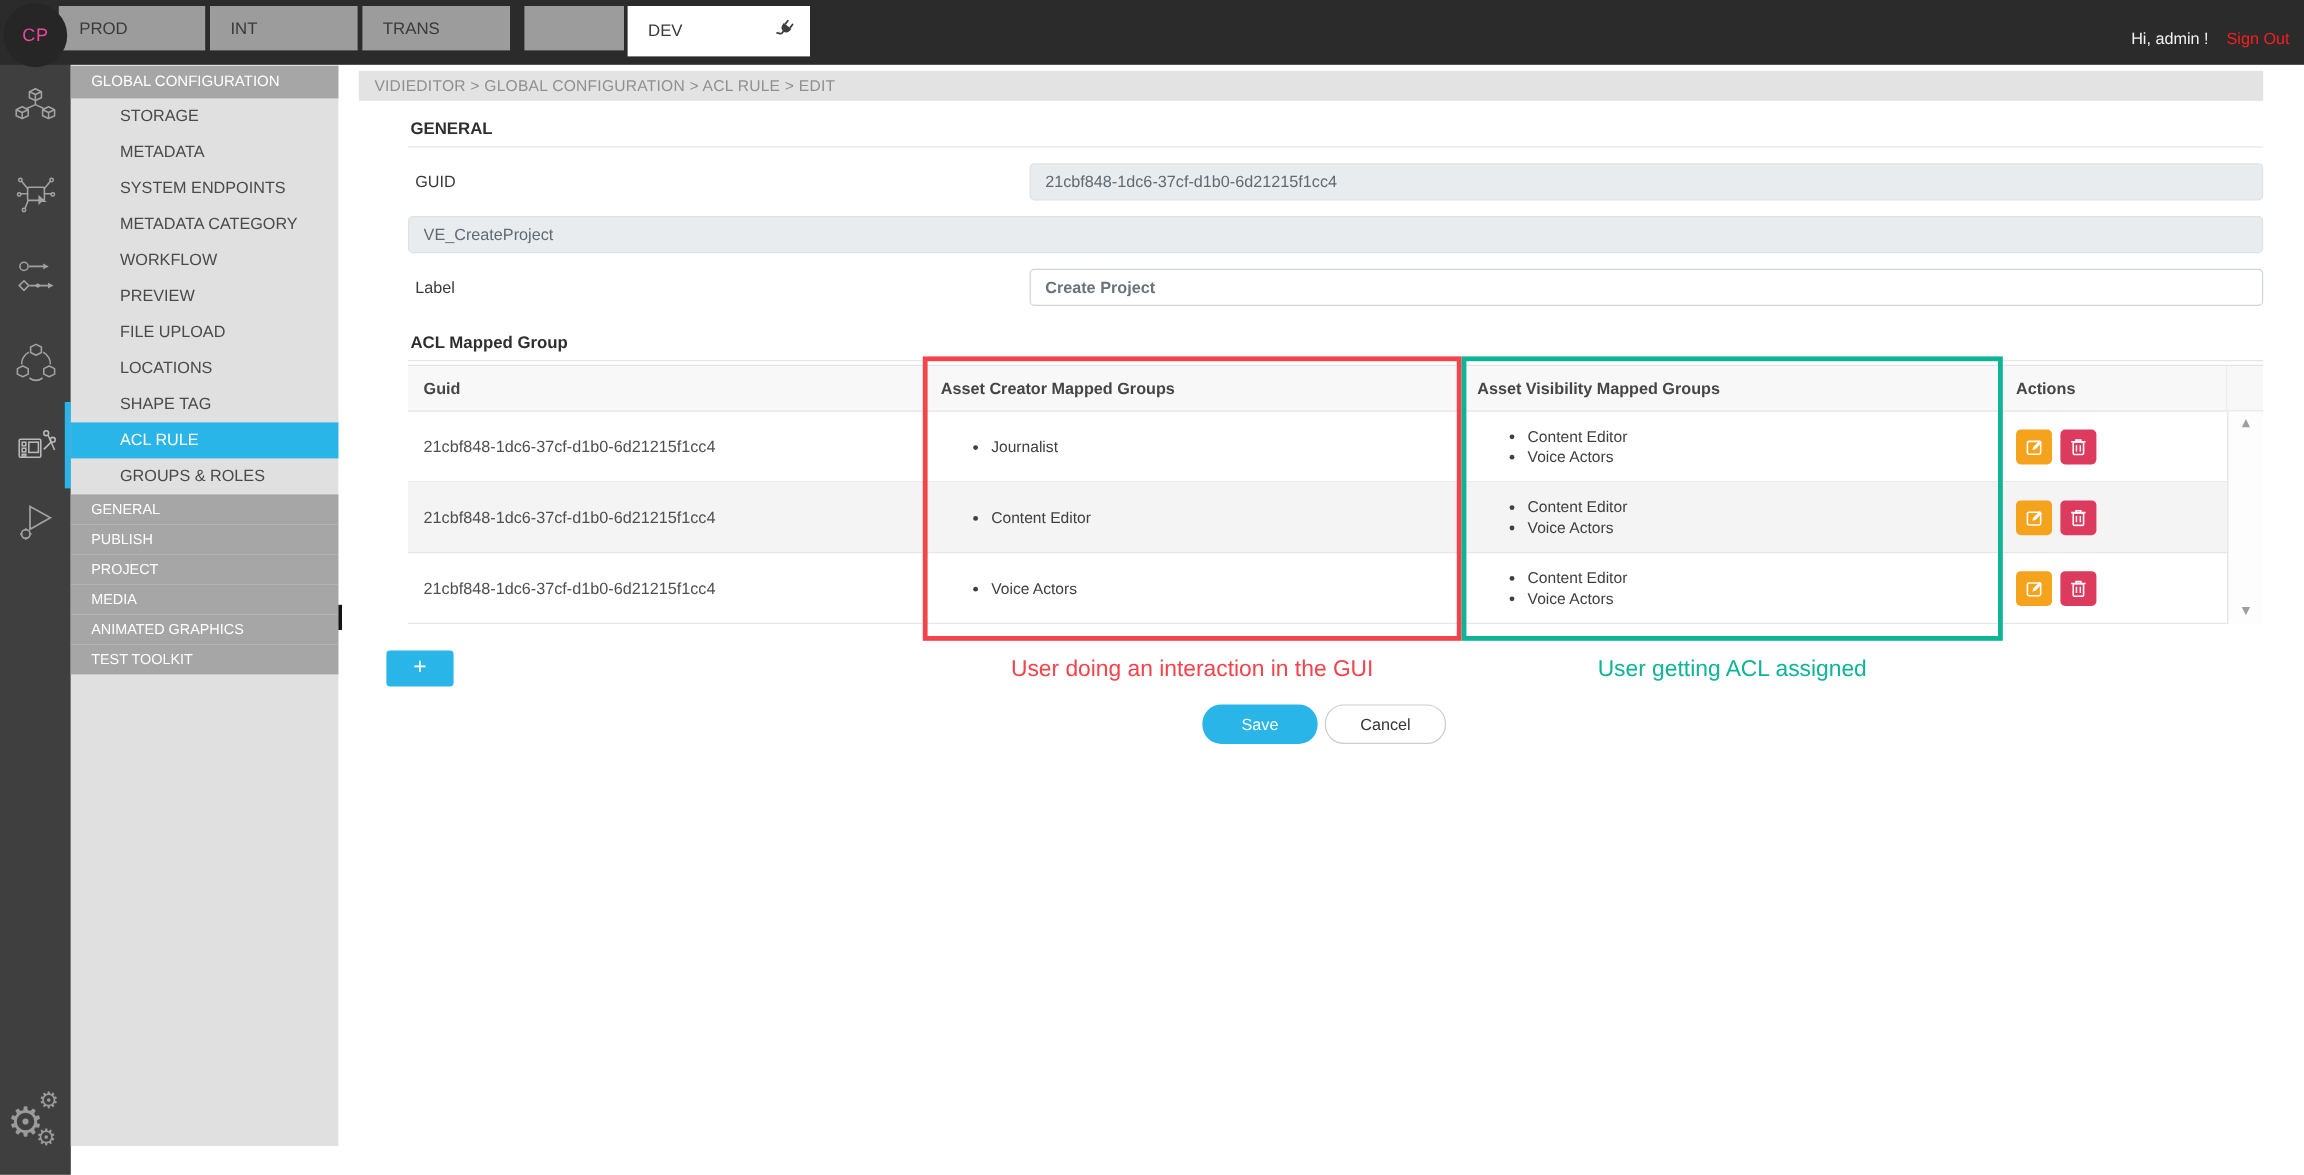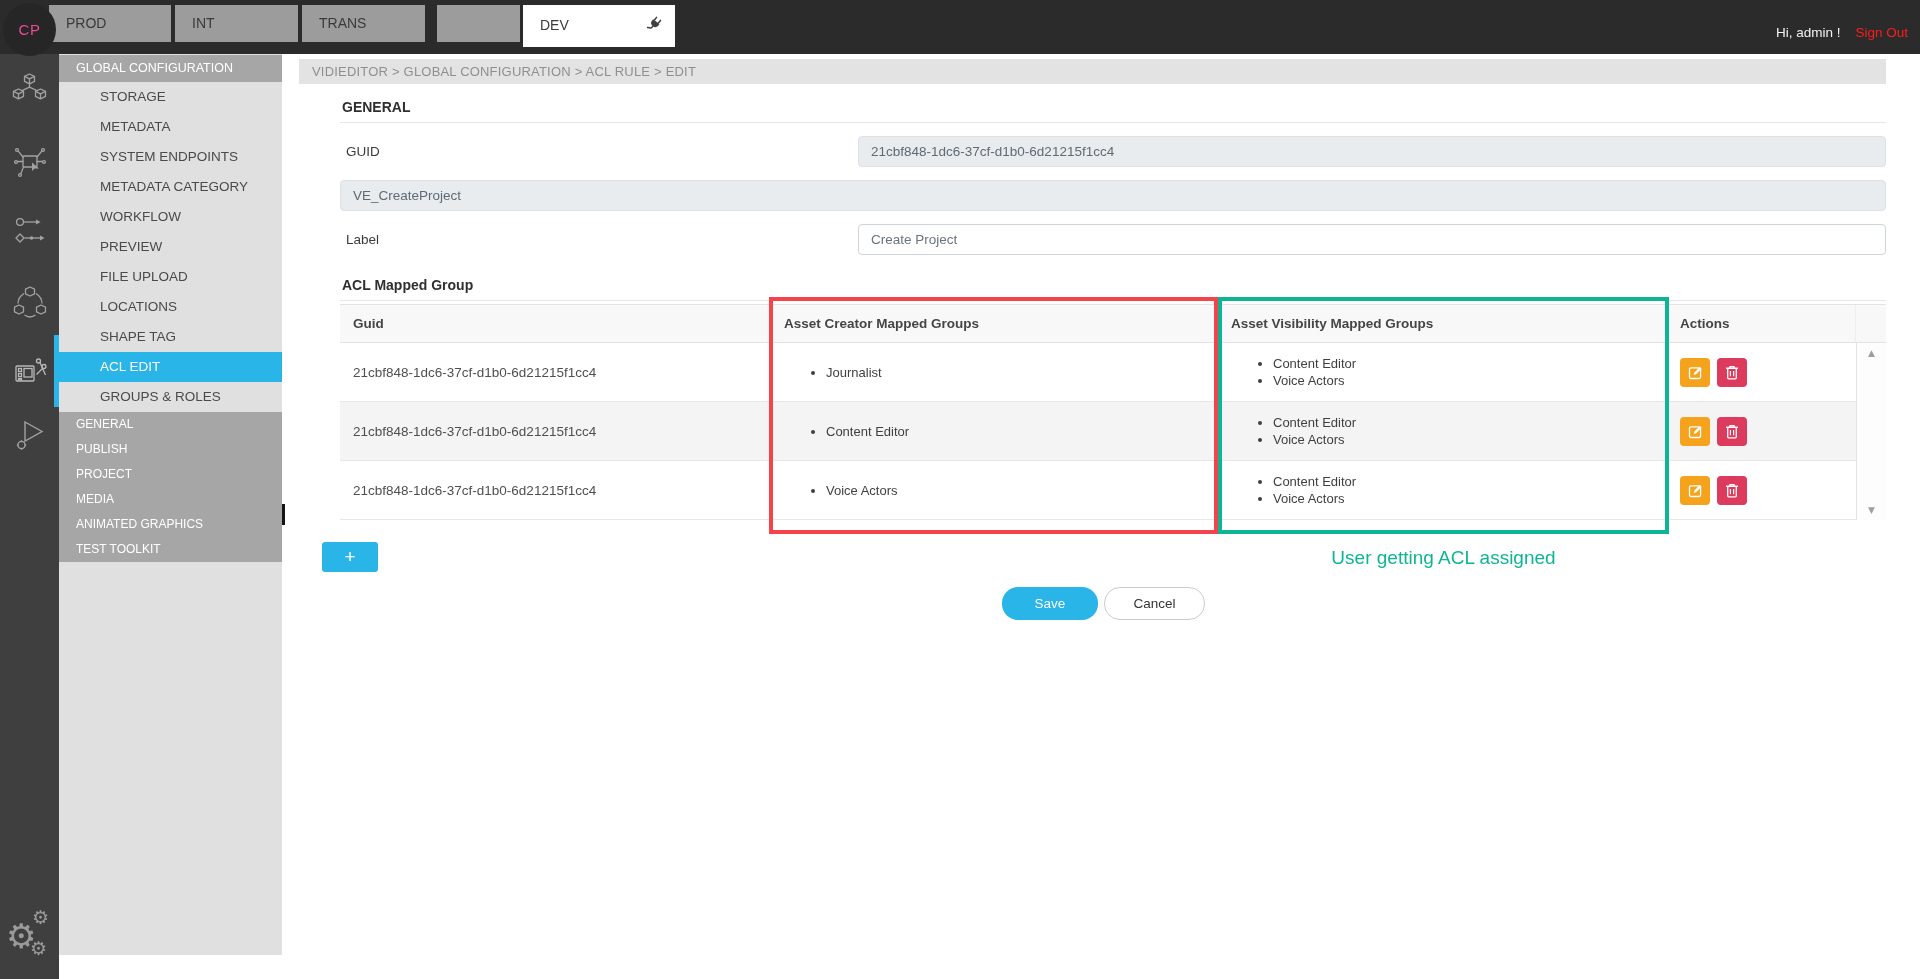--- a/index.html
+++ b/index.html
@@ -41,21 +41,21 @@
   .breadcrumb { margin:12px 34px 0 17px; height:25px; line-height:25px; background:#e3e3e3;
                 padding-left:13px; font-size:13px; color:#8f8f8f; letter-spacing:.2px; }
   .page-inner { margin:0 34px 0 58px; }
   h3.sec { font-size:14px; font-weight:bold; color:#2f2f2f; margin-top:15px; padding-left:2px; }
   hr.sep { border:none; border-top:1px solid #e6e6e6; margin-top:7px; }
   .frow { display:flex; margin-top:13px; }
   .frow label { width:518px; padding-left:6px; font-size:13.5px; color:#3b3b3b; line-height:31px; }
   .frow input { flex:1; height:31px; border-radius:4px; font-size:13.5px; padding:0 12px;
                 font-family:"Liberation Sans",sans-serif; }
   .frow input.dis { background:#e9ecef; border:1px solid #dde2e6; color:#5f6a72; }
-  .frow input.edit { background:#fff; border:1px solid #cfd4d9; color:#6a737b; }
+  .frow input.edit { background:#fff; border:1px solid #cfd4d9; color:#6a737b;font-weight:bold; }
   
   .table-zone { position:relative; height:332px; margin-top:3px; }
   .tbl { width:1546px; border-top:1px solid #e3e3e3; }
   .tbl-head { display:grid; grid-template-columns:431px 447px 449px 189px 30px; height:38px;
               background:#f8f8f8; border-bottom:1px solid #e3e3e3; }
   .tbl-head .th { display:flex; align-items:center; padding-left:13px; font-size:13.5px;
                   font-weight:bold; color:#454545; border-right:1px solid #eee; }
   .tbl-head .th:last-child { border-right:none; }
   .tbl-body-wrap { display:flex; }
   .tbl-body { width:1516px; }
@@ -191,21 +191,21 @@
   <ul class="sb-items" id="sb-items">
       <li>STORAGE</li>
       <li>METADATA</li>
       <li>SYSTEM ENDPOINTS</li>
       <li>METADATA CATEGORY</li>
       <li>WORKFLOW</li>
       <li>PREVIEW</li>
       <li>FILE UPLOAD</li>
       <li>LOCATIONS</li>
       <li>SHAPE TAG</li>
-      <li class="active" style="background: rgb(41, 181, 232);">ACL EDIT</li>
+      <li class="active" style="background: rgb(41, 181, 232);">ACL RULE</li>
       <li>GROUPS &amp; ROLES</li>
     </ul>
   <div class="sb-sections" id="sb-sections">
       <div>GENERAL</div>
       <div>PUBLISH</div>
       <div>PROJECT</div>
       <div>MEDIA</div>
       <div>ANIMATED GRAPHICS</div>
       <div>TEST TOOLKIT</div>
     </div>
@@ -338,20 +338,21 @@
             </div>
           <div class="tbl-scroll">
             <span class="sa up">▲</span>
             <span class="sa dn">▼</span>
           </div>
         </div>
       </div>
 
       <div class="box red" style="border-color: rgb(244, 67, 75);"></div>
       <div class="box teal" style="border-color: rgb(14, 181, 148);"></div>
+      <div class="ann red" style="color: rgb(244, 67, 75);">User doing an interaction in the GUI</div>
       <div class="ann teal" style="color: rgb(14, 181, 148);">User getting ACL assigned</div>
 
       <button class="add-btn" style="background: rgb(41, 181, 232);">+</button>
       <div class="btn-row">
         <button class="btn save" style="background: rgb(41, 181, 232);">Save</button>
         <button class="btn cancel">Cancel</button>
       </div>
     </div>
   </div>
 </main>

